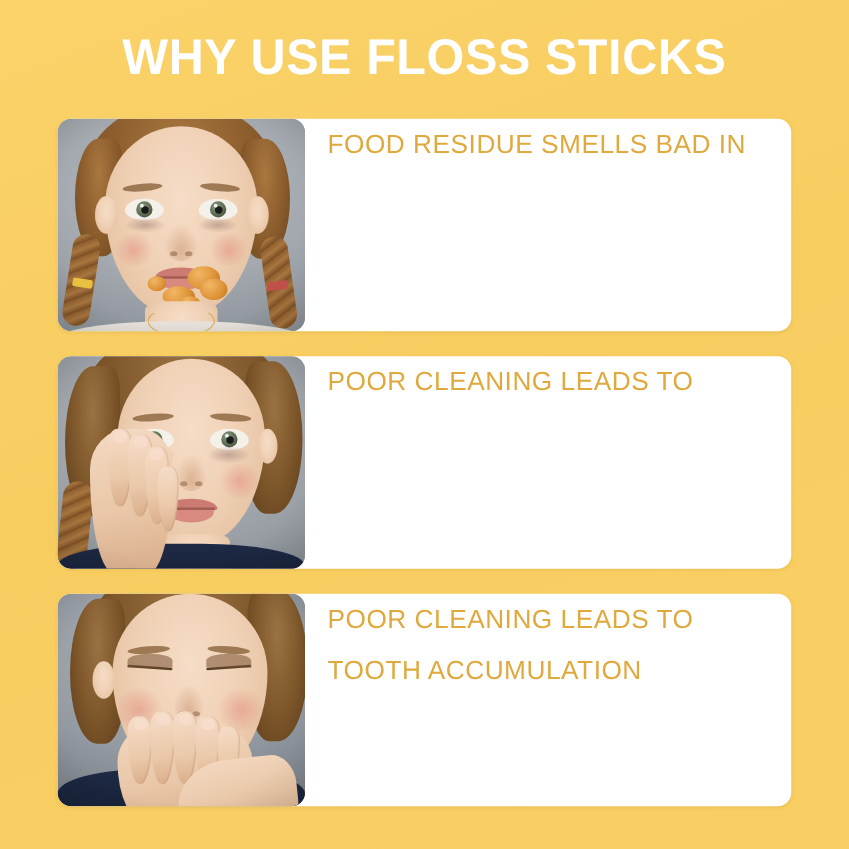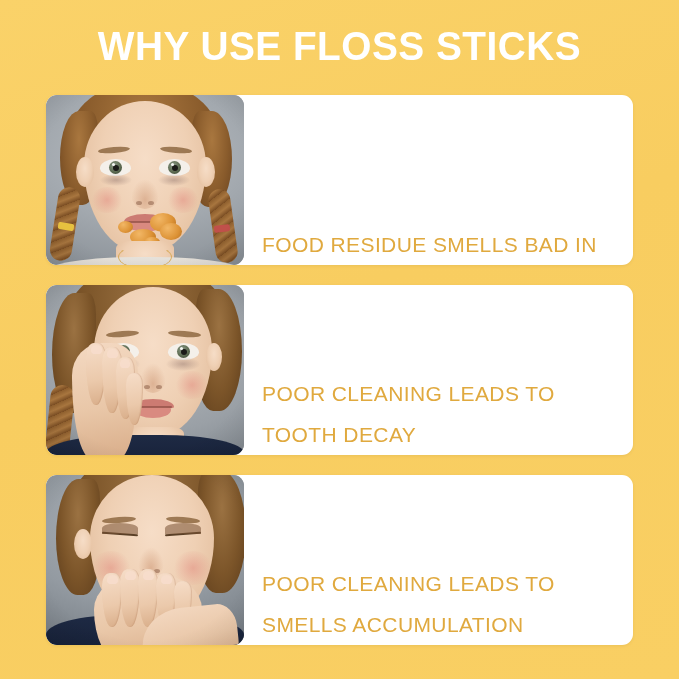--- a/index.html
+++ b/index.html
@@ -44,21 +44,21 @@
   .cards {
     position: absolute;
     top: 95px;
     left: 46px;
     width: 587px;
   }
 
   .card {
     position: relative;
     display: flex;
-    align-items: flex-end;
+    align-items: flex-start;
     width: 587px;
     height: 170px;
     background: #ffffff;
     border-radius: 11px;
     margin-bottom: 20px;
     box-shadow: 0 1px 3px rgba(150,110,20,0.13);
     overflow: hidden;
   }
 
   .card:last-child { margin-bottom: 0; }
@@ -378,21 +378,20 @@
           <div class="finger" style="left:70px;top:72px;width:19px;height:62px;"></div>
           <div class="finger" style="left:80px;top:88px;width:17px;height:52px;"></div>
           <div class="nail" style="left:45px;top:60px;width:11px;height:9px;"></div>
           <div class="nail" style="left:61px;top:64px;width:11px;height:9px;"></div>
           <div class="nail" style="left:74px;top:74px;width:10px;height:9px;"></div>
           <div class="vignette"></div>
         </div>
       </div>
       <div class="card-text">
         <div class="line">POOR CLEANING LEADS TO</div>
-        <div class="line">TOOTH DECAY</div>
       </div>
     </div>
 
     <div class="card">
       <div class="card-photo">
         <div class="scene">
           <div class="bg-studio-dark"></div>
 
           <div class="hair-dark" style="left:24px;top:-24px;width:158px;height:112px;border-radius:50% 50% 34% 34%;"></div>
           <div class="hair-dark" style="left:10px;top:4px;width:44px;height:116px;border-radius:52% 18% 38% 50%;"></div>
@@ -431,18 +430,18 @@
           <div class="nail" style="left:61px;top:100px;width:11px;height:9px;"></div>
           <div class="nail" style="left:79px;top:96px;width:11px;height:9px;"></div>
           <div class="nail" style="left:97px;top:96px;width:11px;height:9px;"></div>
           <div class="nail" style="left:115px;top:100px;width:11px;height:9px;"></div>
           <div class="hand" style="left:96px;top:132px;width:96px;height:60px;border-radius:44% 20% 10% 10% / 60% 40% 40% 40%;transform:rotate(-6deg);"></div>
           <div class="vignette"></div>
         </div>
       </div>
       <div class="card-text">
         <div class="line">POOR CLEANING LEADS TO</div>
-        <div class="line">SMELLS ACCUMULATION</div>
+        <div class="line">TOOTH ACCUMULATION</div>
       </div>
     </div>
 
   </div>
 </div>
 
 </body></html>

